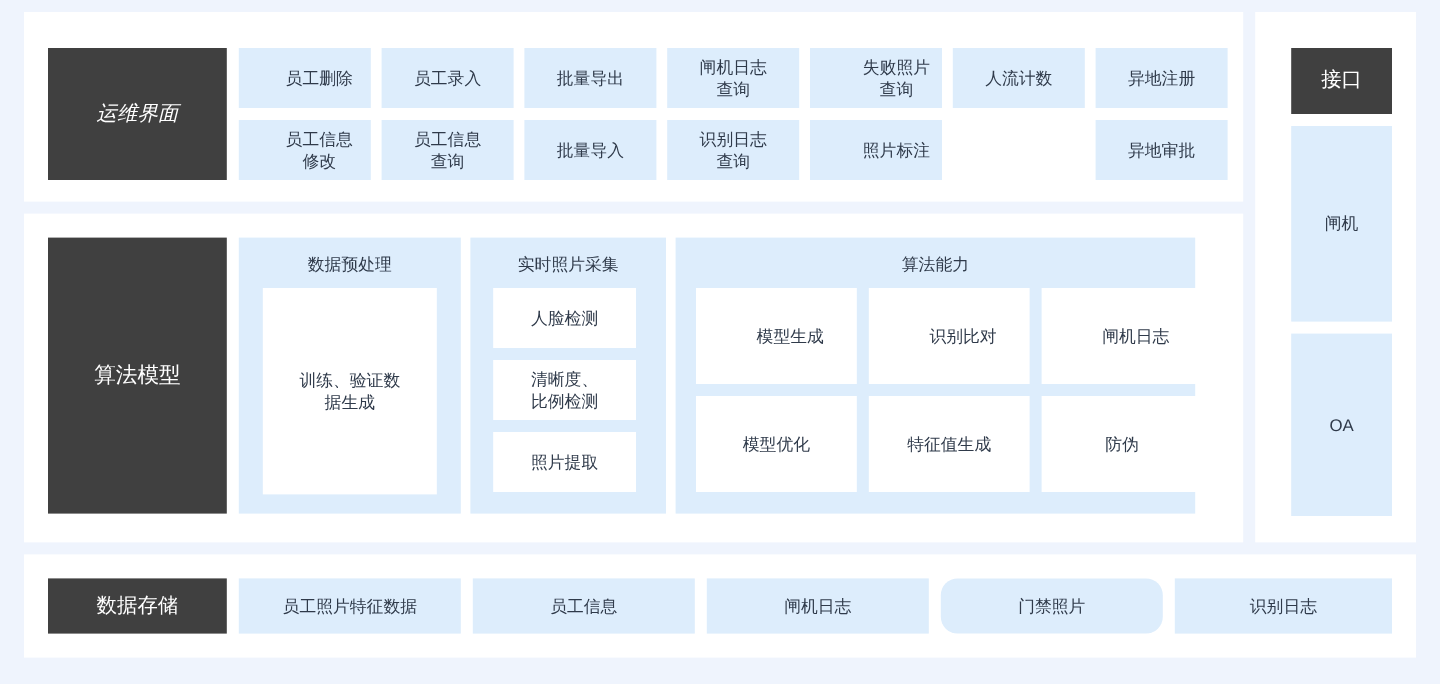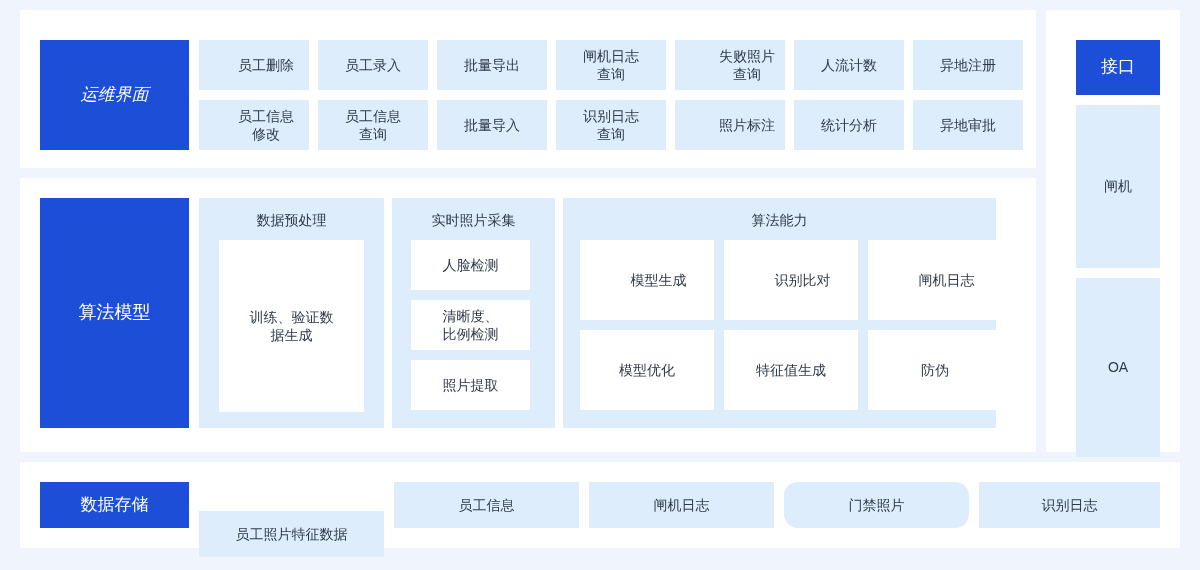--- a/index.html
+++ b/index.html
@@ -35,21 +35,21 @@
   .blk {
     position: absolute;
     box-sizing: border-box;
     display: flex;
     align-items: center;
     justify-content: center;
     text-align: center;
     line-height: 1.3;
   }
   .blk-primary {
-    background: #1d4ed8;
+    background: #404040;
     color: #ffffff;
     font-size: 17px;
   }
   .blk-light {
     background: #ddedfc;
     color: #2f3a4a;
     font-size: 14px;
   }
   .blk-white {
     background: #ffffff;
@@ -104,30 +104,30 @@
   .cap-box { width: 134px; height: 80px; }
   .cap-r1 { top: 240px; padding-left: 23px; }
   .cap-r2 { top: 330px; }
   .cap-c0 { left: 580px; }
   .cap-c1 { left: 724px; }
   .cap-c2 { left: 868px; }
 
   
   #storage-head { left: 40px; top: 482px; width: 149px; height: 46px; }
   .store-cell { top: 482px; height: 46px; }
-  .store-c0 { left: 199px; width: 185px; margin-top: 29px; }
+  .store-c0 { left: 199px; width: 185px; }
   .store-c1 { left: 394px; width: 185px; }
   .store-c2 { left: 589px; width: 185px; }
   .store-c3 { left: 784px; width: 185px; border-radius: 14px; }
   .store-c4 { left: 979px; width: 181px; }
 
   
   #iface-head { left: 1076px; top: 40px; width: 84px; height: 55px; }
   #iface-gate { left: 1076px; top: 105px; width: 84px; height: 163px; }
-  #iface-oa   { left: 1076px; top: 278px; width: 84px; height: 179px; }
+  #iface-oa   { left: 1076px; top: 278px; width: 84px; height: 152px; }
 </style>
 </head>
 <body>
 
 <div id="stage">
 
   <div class="card" id="card-ops"></div>
 
   <div class="blk blk-primary" id="ops-head">运维界面</div>
 
@@ -137,21 +137,20 @@
   <div class="blk blk-light ops-cell ops-r1 ops-c3">闸机日志<br>查询</div>
   <div class="blk blk-light ops-cell ops-r1 ops-c4">失败照片<br>查询</div>
   <div class="blk blk-light ops-cell ops-r1 ops-c5">人流计数</div>
   <div class="blk blk-light ops-cell ops-r1 ops-c6">异地注册</div>
 
   <div class="blk blk-light ops-cell ops-r2 ops-c0">员工信息<br>修改</div>
   <div class="blk blk-light ops-cell ops-r2 ops-c1">员工信息<br>查询</div>
   <div class="blk blk-light ops-cell ops-r2 ops-c2">批量导入</div>
   <div class="blk blk-light ops-cell ops-r2 ops-c3">识别日志<br>查询</div>
   <div class="blk blk-light ops-cell ops-r2 ops-c4">照片标注</div>
-  <div class="blk blk-light ops-cell ops-r2 ops-c5">统计分析</div>
   <div class="blk blk-light ops-cell ops-r2 ops-c6">异地审批</div>
 
   <div class="card" id="card-algo"></div>
 
   <div class="blk blk-primary" id="algo-head">算法模型</div>
 
   <div class="panel" id="panel-pre">
     <div class="panel-title">数据预处理</div>
   </div>
   <div class="blk blk-white" id="pre-box">训练、验证数<br>据生成</div>

